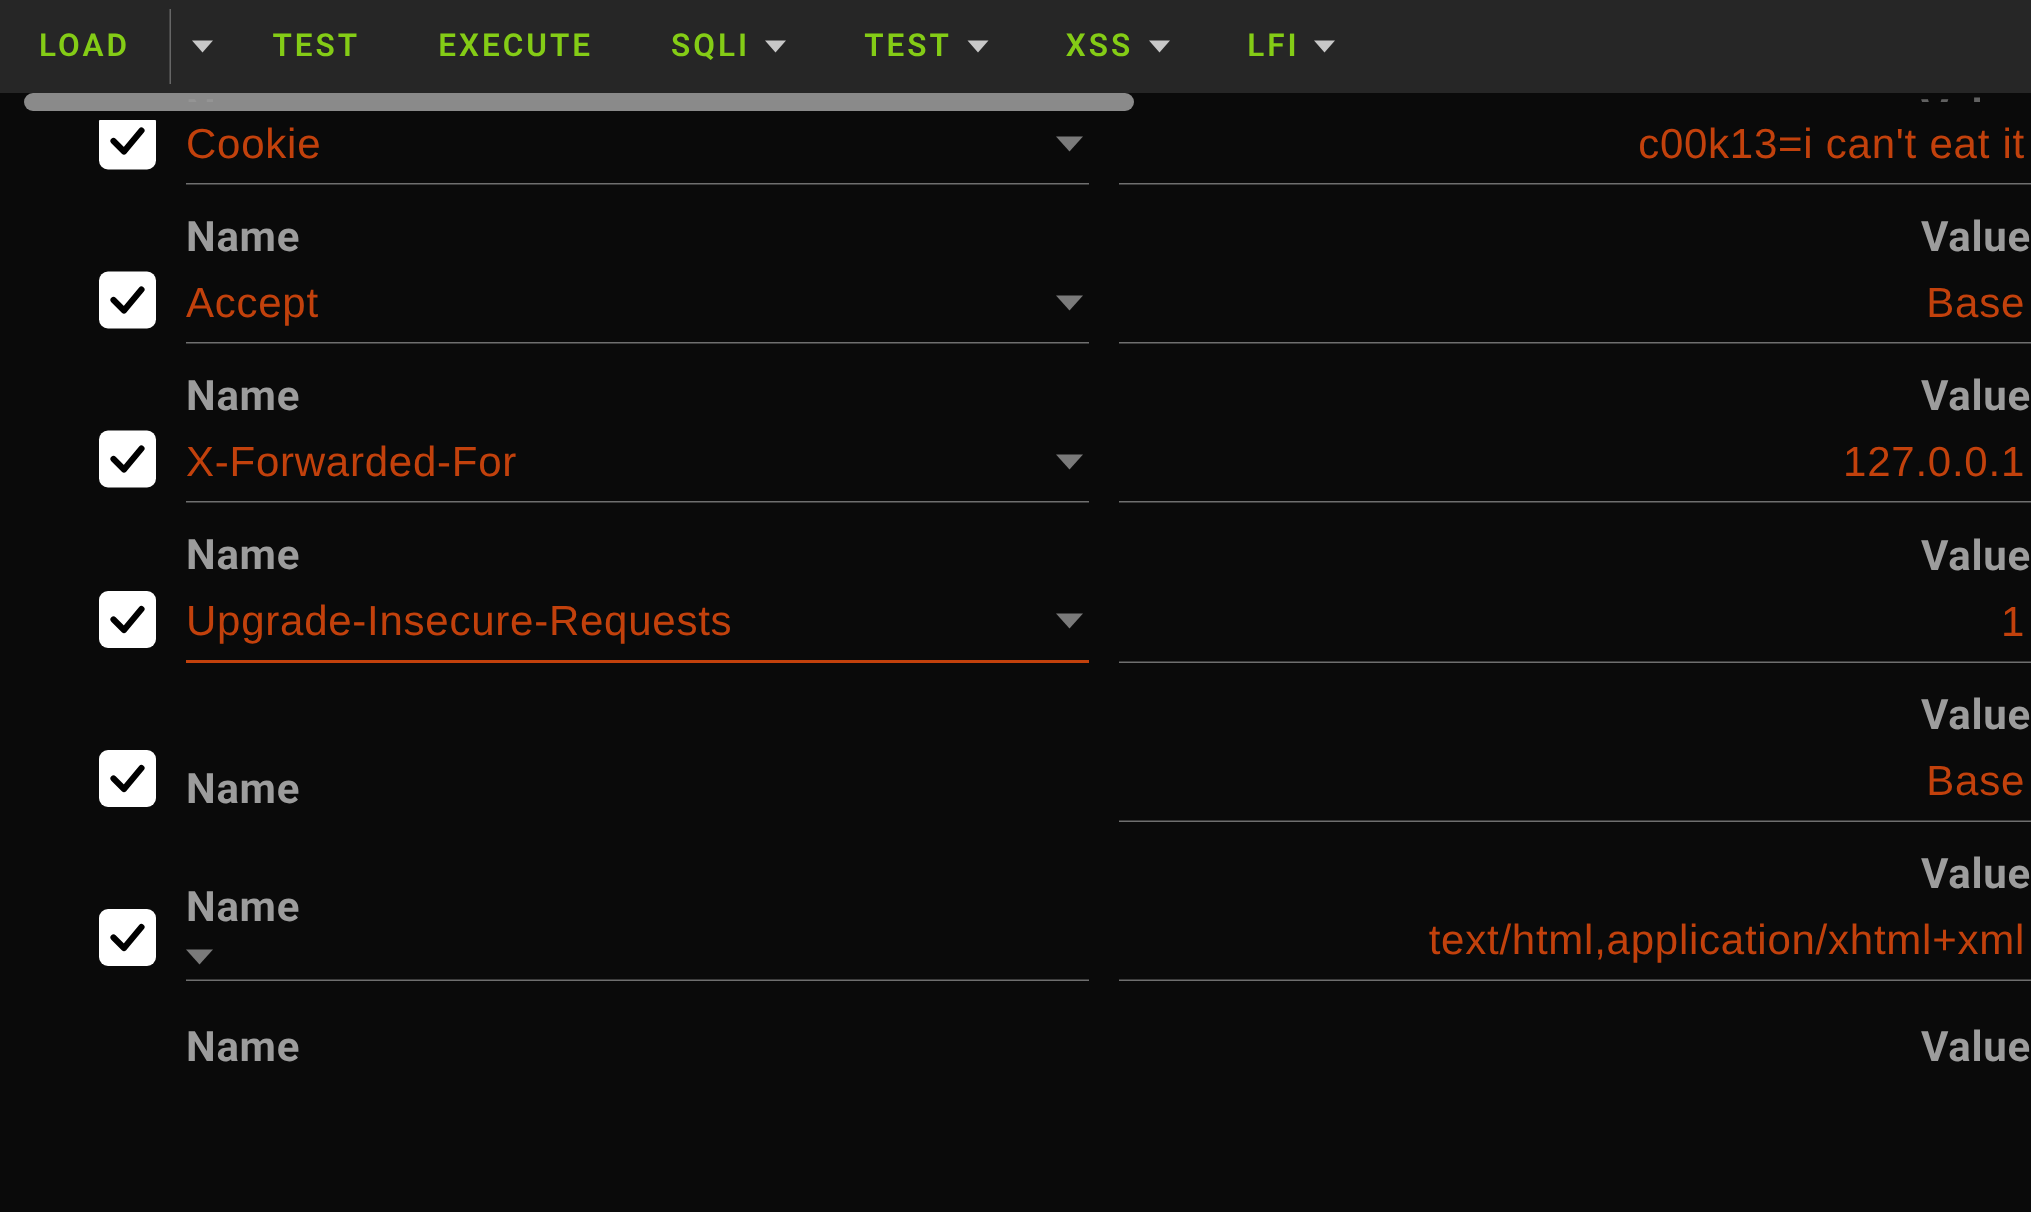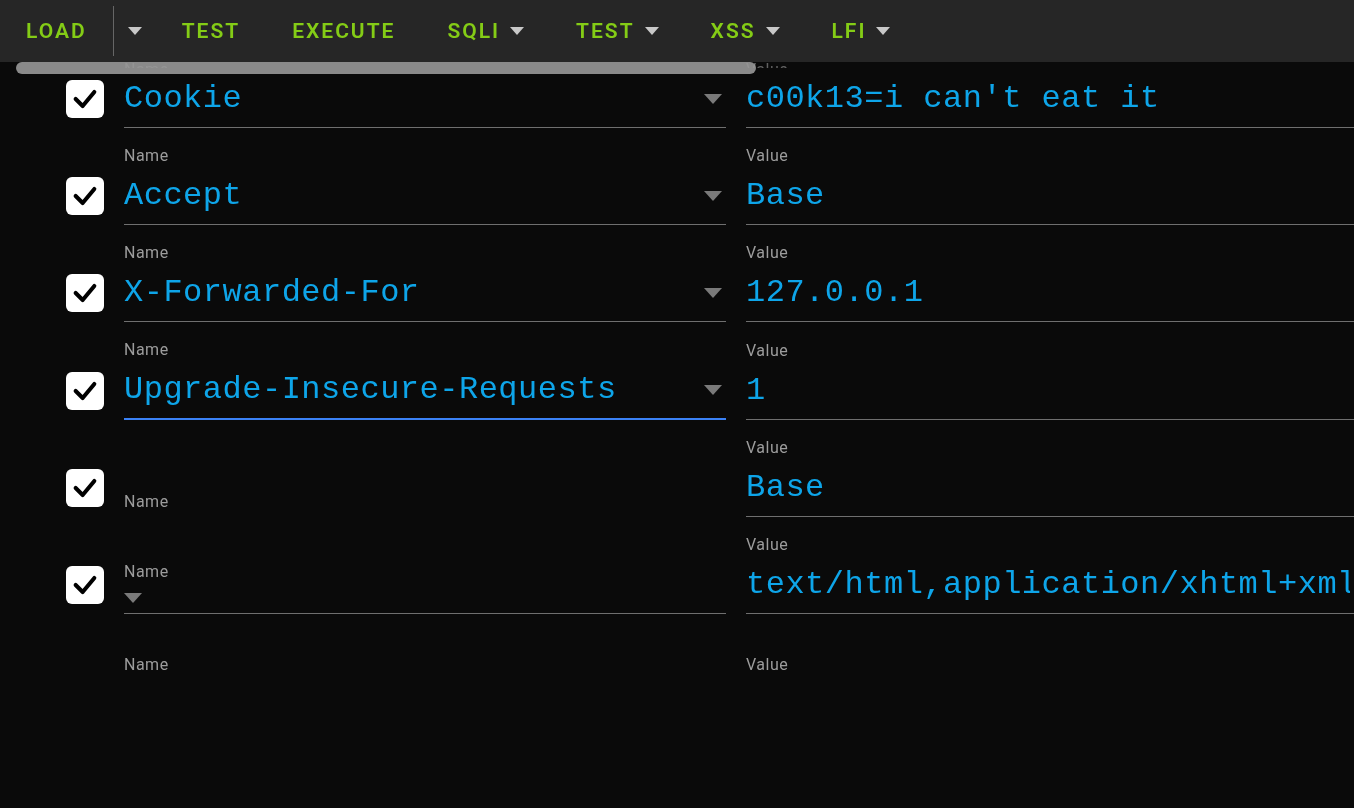--- a/index.html
+++ b/index.html
@@ -89,41 +89,41 @@
     margin-bottom: 10px;
     flex: 0 0 38px;
     cursor: pointer;
   }
   .checkbox svg { width: 28px; height: 28px; }
   .field {
     display: flex;
     flex-direction: column;
   }
   .field.name-field { width: 602px; flex: 0 0 602px; }
-  .field.value-field { flex: 1; min-width: 0; margin-right: 0; }
+  .field.value-field { flex: 1; min-width: 0; margin-right: 0; text-align: right; }
   .field-label {
-    font-size: 16px;
+    font-size: 28px;
     color: #9c9c9c;
     margin-bottom: 6px;
-    font-weight: 400;
+    font-weight: 700;
     letter-spacing: 0.5px;
   }
   .field-input-wrap {
     display: flex;
     align-items: center;
     border-bottom: 1px solid #6f6f6f;
     padding: 6px 4px 10px 0;
     gap: 10px;
   }
-  .field-input-wrap.focused { border-bottom: 2px solid #3b82f6; gap: 13px; }
+  .field-input-wrap.focused { border-bottom: 2px solid #c2410c; gap: 13px; }
   .field-input {
     flex: 1;
-    font-family: Liberation Mono, monospace;
-    font-size: 32px;
-    color: #0ea5e9;
+    font-family: Liberation Sans, sans-serif;
+    font-size: 28px;
+    color: #c2410c;
     white-space: nowrap;
     overflow: hidden;
     letter-spacing: 0.5px;
   }
   .row.first { margin-top: -6px; }
   .row.first .field-label { margin-top: -14px; overflow: hidden; height: 8px; opacity: 0.6;}
 </style>
 </head>
 <body>
 

